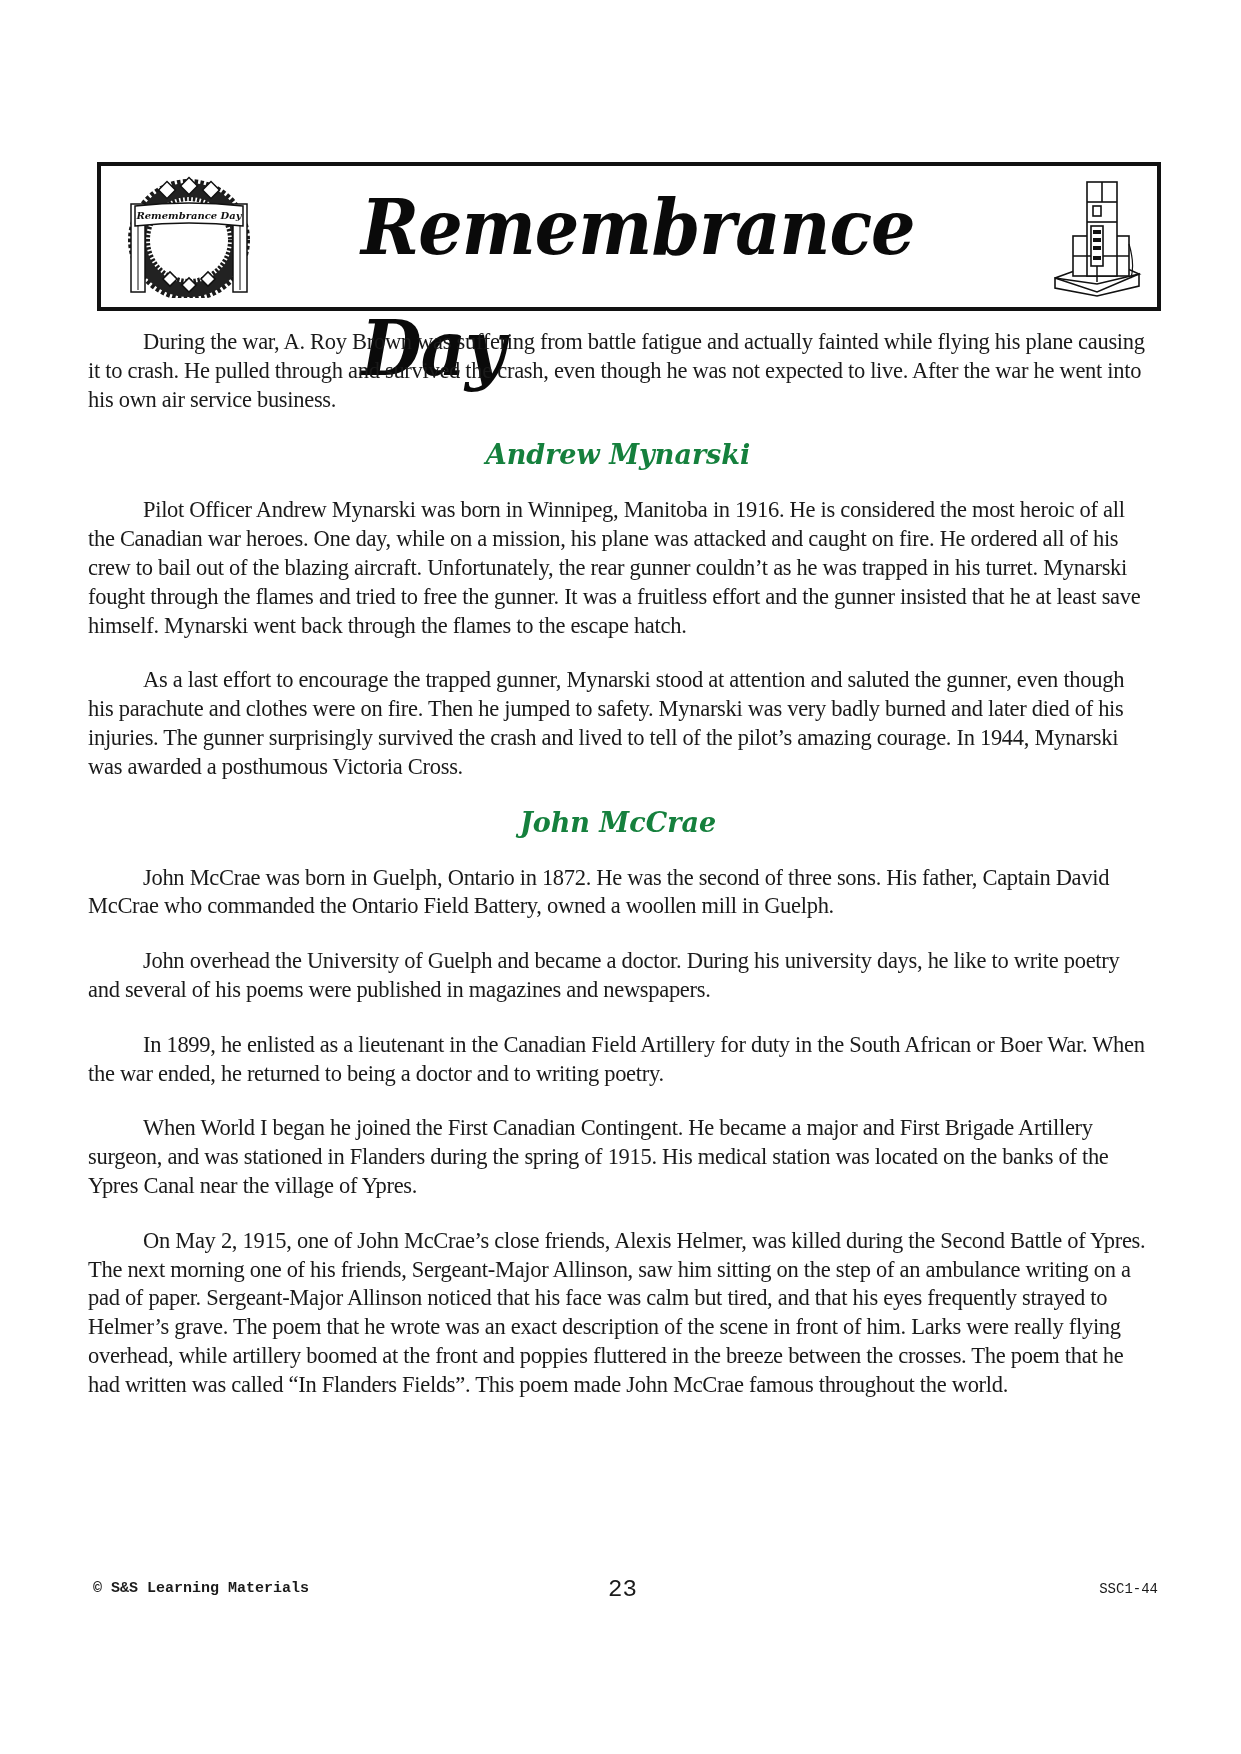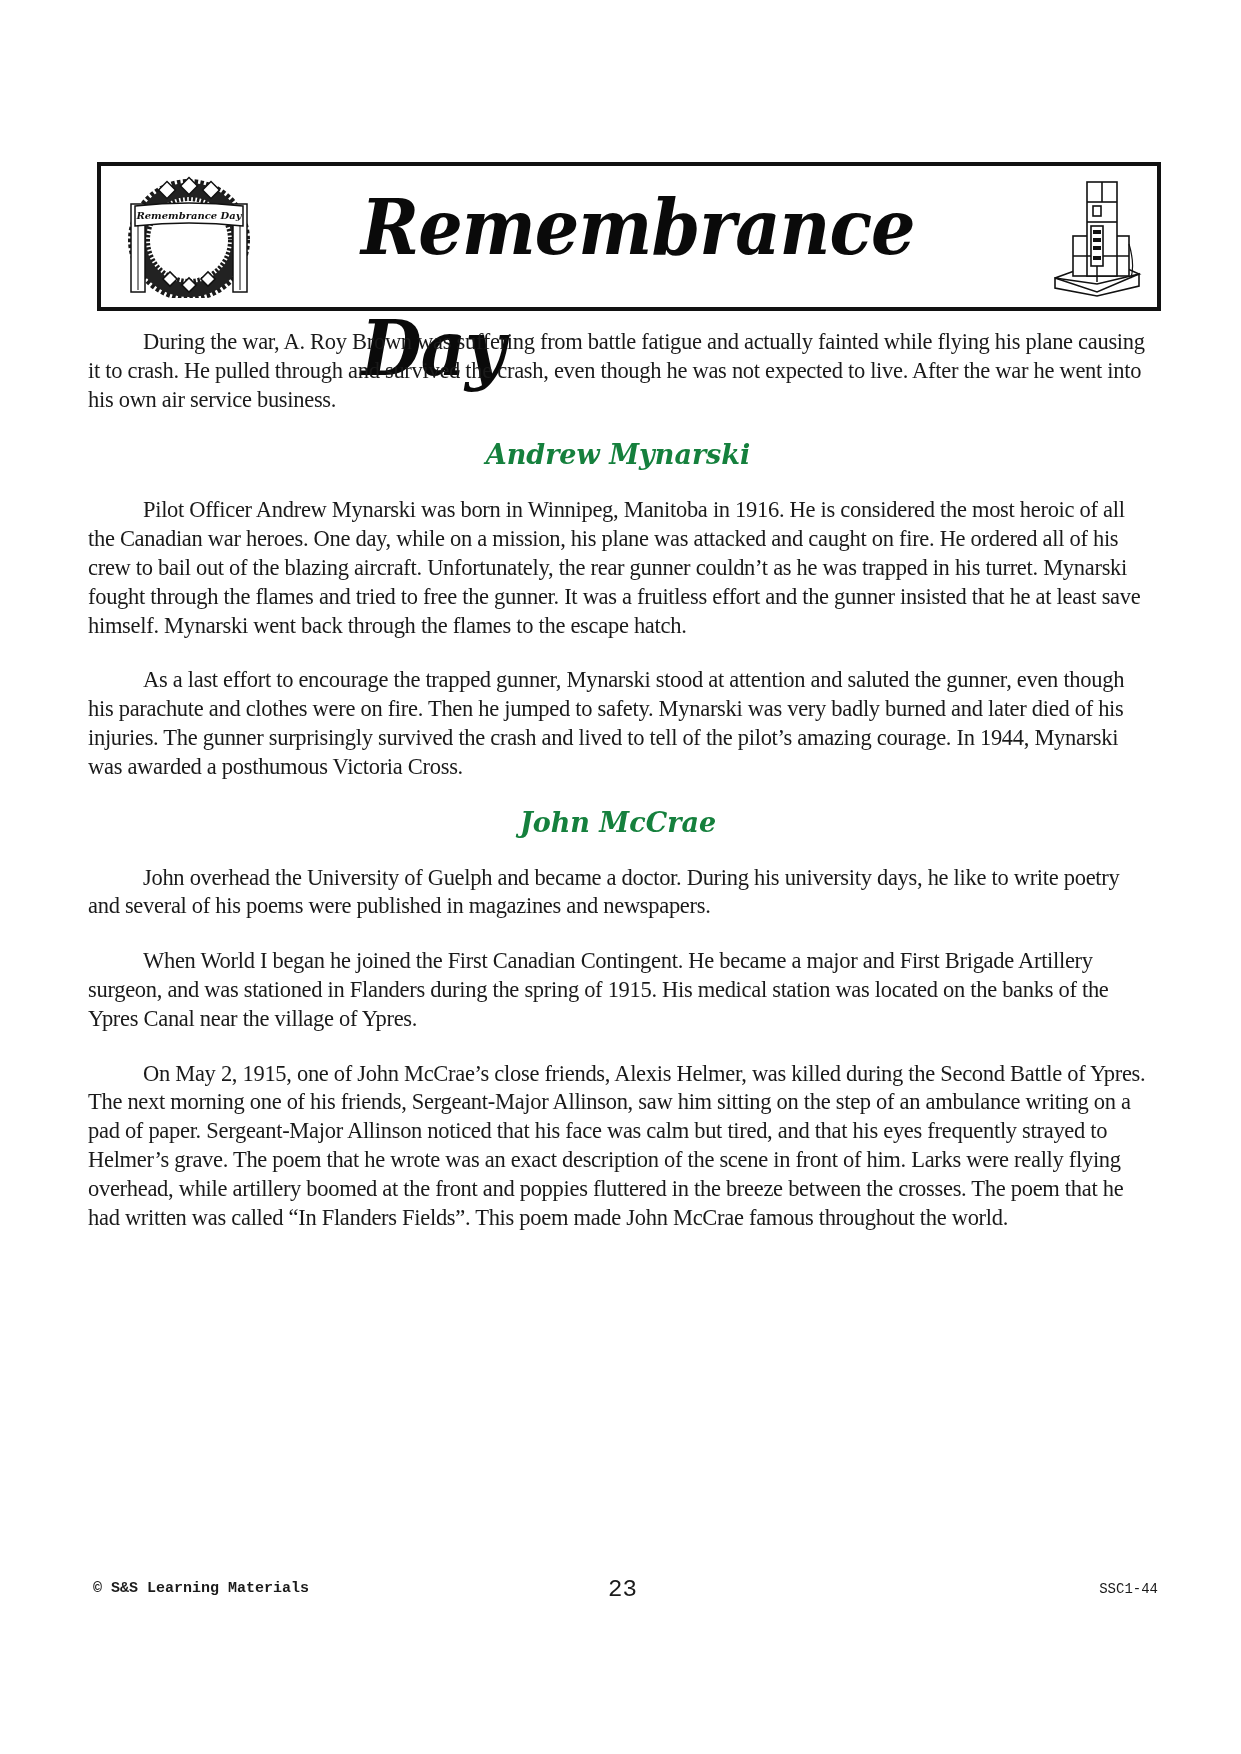--- a/index.html
+++ b/index.html
@@ -183,21 +183,23 @@
 
     <p class="para">During the war, A. Roy Brown was suffering from battle fatigue and actually fainted while flying his plane causing it to crash.  He pulled through and survived the crash, even though he was not expected to live.  After the war he went into his own air service business.</p>
 
     <h2 class="heading" style="margin-top:24px; margin-bottom:24px;">Andrew Mynarski</h2>
 
     <p class="para">Pilot Officer Andrew Mynarski was born in Winnipeg, Manitoba in 1916.  He is considered the most heroic of all the Canadian war heroes.  One day, while on a mission, his plane was attacked and caught on fire.  He ordered all of his crew to bail out of the blazing aircraft.  Unfortunately, the rear gunner couldn’t as he was trapped in his turret.  Mynarski fought through the flames and tried to free the gunner.  It was a fruitless effort and the gunner insisted that he at least save himself.  Mynarski went back through the flames to the escape hatch.</p>
     <p class="para">As a last effort to encourage the trapped gunner, Mynarski stood at attention and saluted the gunner, even though his parachute and clothes were on fire.  Then he jumped to safety.  Mynarski was very badly burned and later died of his injuries.  The gunner surprisingly survived the crash and lived to tell of the pilot’s amazing courage.  In 1944, Mynarski was awarded a posthumous Victoria Cross.</p>
 
     <h2 class="heading" style="margin-top:24px; margin-bottom:24px;">John McCrae</h2>
 
+    <p class="para">John McCrae was born in Guelph, Ontario in 1872.  He was the second of three sons.  His father, Captain David McCrae who commanded the Ontario Field Battery, owned a woollen mill in Guelph.</p>
     <p class="para">John overhead the University of Guelph and became a doctor.  During his university days, he like to write poetry and several of his poems were published in magazines and newspapers.</p>
+    <p class="para">In 1899, he enlisted as a lieutenant in the Canadian Field Artillery for duty in the South African or Boer War.  When the war ended, he returned to being a doctor and to writing poetry.</p>
     <p class="para">When World I began he joined the First Canadian Contingent.  He became a major and First Brigade Artillery surgeon, and was stationed in Flanders during the spring of 1915.  His medical station was located on the banks of the Ypres Canal near the village of Ypres.</p>
     <p class="para">On May 2, 1915, one of John McCrae’s close friends, Alexis Helmer, was killed during the Second Battle of Ypres.  The next morning one of his friends, Sergeant-Major Allinson, saw him sitting on the step of an ambulance writing on a pad of paper.  Sergeant-Major Allinson noticed that his face was calm but tired, and that his eyes frequently strayed to Helmer’s grave.  The poem that he wrote was an exact description of the scene in front of him.  Larks were really flying overhead, while artillery boomed at the front and poppies fluttered in the breeze between the crosses.  The poem that he had written was called “In Flanders Fields”.  This poem made John McCrae famous throughout the world.</p>
   </div>
 
   <div class="footer">
     <span class="footer-left">© S&amp;S Learning Materials</span>
     <span class="footer-center">23</span>
     <span class="footer-right">SSC1-44</span>
   </div>
 </div>

